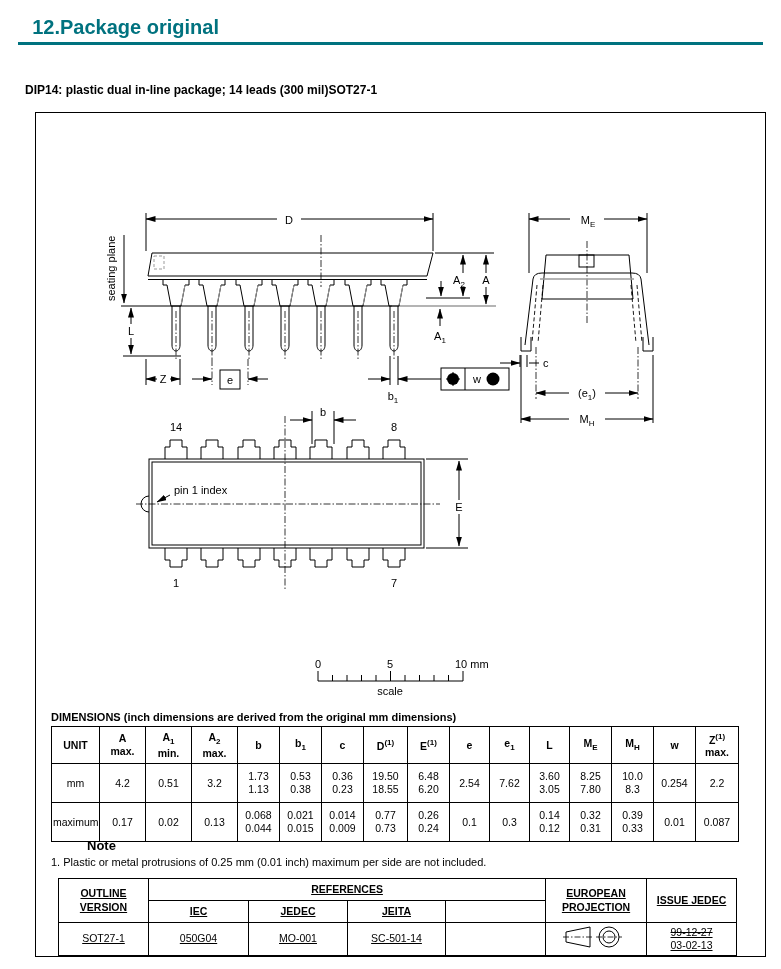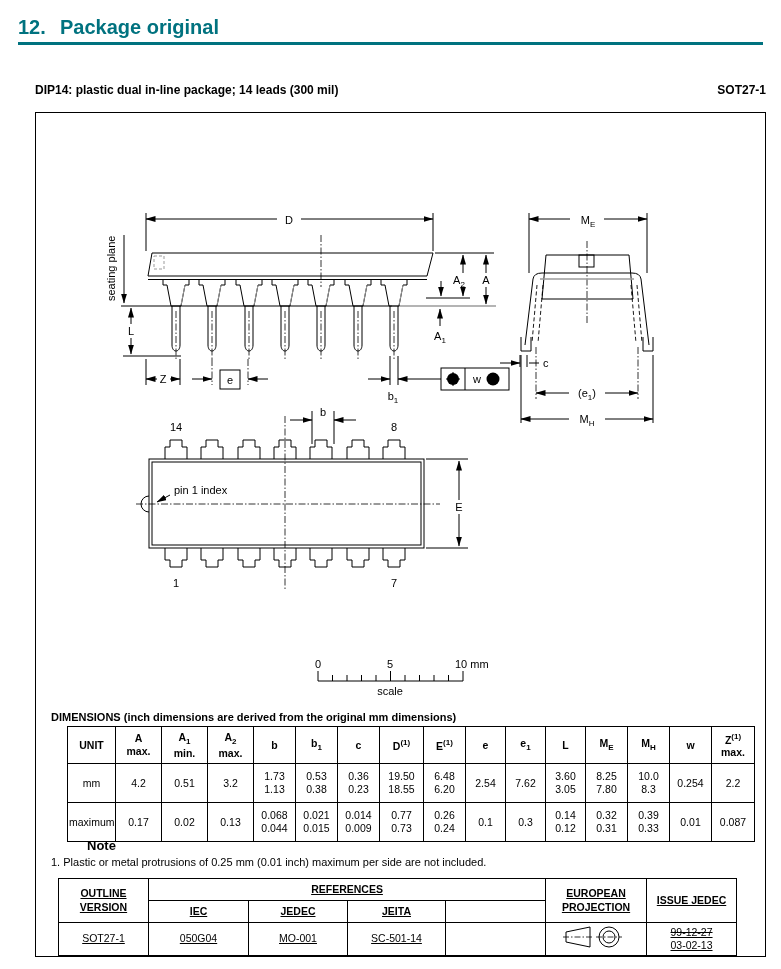--- a/index.html
+++ b/index.html
@@ -1,39 +1,39 @@
 <!DOCTYPE html>
 <html style="--accent: #00727f;"><head>
 <meta charset="utf-8">
 <style>
   html,body{margin:0;padding:0;background:#fff;}
   body{width:781px;height:969px;position:relative;font-family:"Liberation Sans","DejaVu Sans",sans-serif;color:#000;}
   .page{position:absolute;inset:0;background:#fff;}
 
-  .h1{position:absolute;left:18px;top:16px;font-size:20px;font-weight:bold;color:var(--accent,#00727f);display:flex;}
+  .h1{position:absolute;left:18px;top:16px;font-size:20px;font-weight:bold;color:var(--accent,#00727f);display:flex;text-align:right;}
   .h1 .num{width:42px;}
   .rule{position:absolute;left:18px;top:42px;width:745px;height:3px;background:var(--accent,#00727f);}
 
-  .subtitle-row{position:absolute;left:35px;top:83px;width:731px;display:flex;justify-content:space-between;font-size:12px;font-weight:bold;}
+  .subtitle-row{position:absolute;left:25px;top:83px;width:731px;display:flex;justify-content:flex-start;font-size:12px;font-weight:bold;}
 
   .figure-box{position:absolute;left:35px;top:112px;width:729px;height:843px;border:1px solid #000;background:#fff;}
   .figure-box svg.drawing{position:absolute;left:0;top:0;}
 
   svg text{font-family:"Liberation Sans","DejaVu Sans",sans-serif;font-size:11px;fill:#000;}
   g.draw line,g.draw path,g.draw rect,g.draw polygon{stroke:#000;stroke-width:1;fill:none;}
   g.draw .cl{stroke-width:0.8;stroke-dasharray:7 2 1.5 2;}
   g.draw .dash{stroke-width:0.9;stroke-dasharray:4 2.5;}
   g.draw .grayline{stroke:#9b9b9b;stroke-width:1.6;}
   g.draw .gray{stroke:#9b9b9b;stroke-width:1;}
   g.draw .wbg{fill:#fff;stroke:none;}
   g.draw .box{fill:#fff;}
   g.draw .dashgray{stroke:#9b9b9b;stroke-dasharray:3 2;stroke-width:1;}
 
   .dims-title{position:absolute;left:15px;top:598px;font-size:11px;font-weight:bold;}
-  table.dims{position:absolute;left:15px;top:613px;width:687px;border-collapse:collapse;table-layout:fixed;font-size:10.5px;line-height:1.2;margin-left:16px;}
+  table.dims{position:absolute;left:15px;top:613px;width:687px;border-collapse:collapse;table-layout:fixed;font-size:10.5px;line-height:1.2;}
   table.dims th,table.dims td{border:1px solid #000;text-align:center;vertical-align:middle;padding:3px 1px;}
   table.dims th{font-weight:bold;height:30px;}
   table.dims td{height:32px;}
   sub,sup{font-size:8px;}
 
   .note-head{position:absolute;left:15px;top:725px;font-size:13px;font-weight:bold;margin-left:36px;}
   .note-item{position:absolute;left:15px;top:743px;font-size:11px;}
 
   table.ref{position:absolute;left:22px;top:765px;width:678px;border-collapse:collapse;table-layout:fixed;font-size:10.5px;line-height:1.25;text-decoration:underline;}
   table.ref th,table.ref td{border:1px solid #000;text-align:center;vertical-align:middle;padding:1px 2px;}

